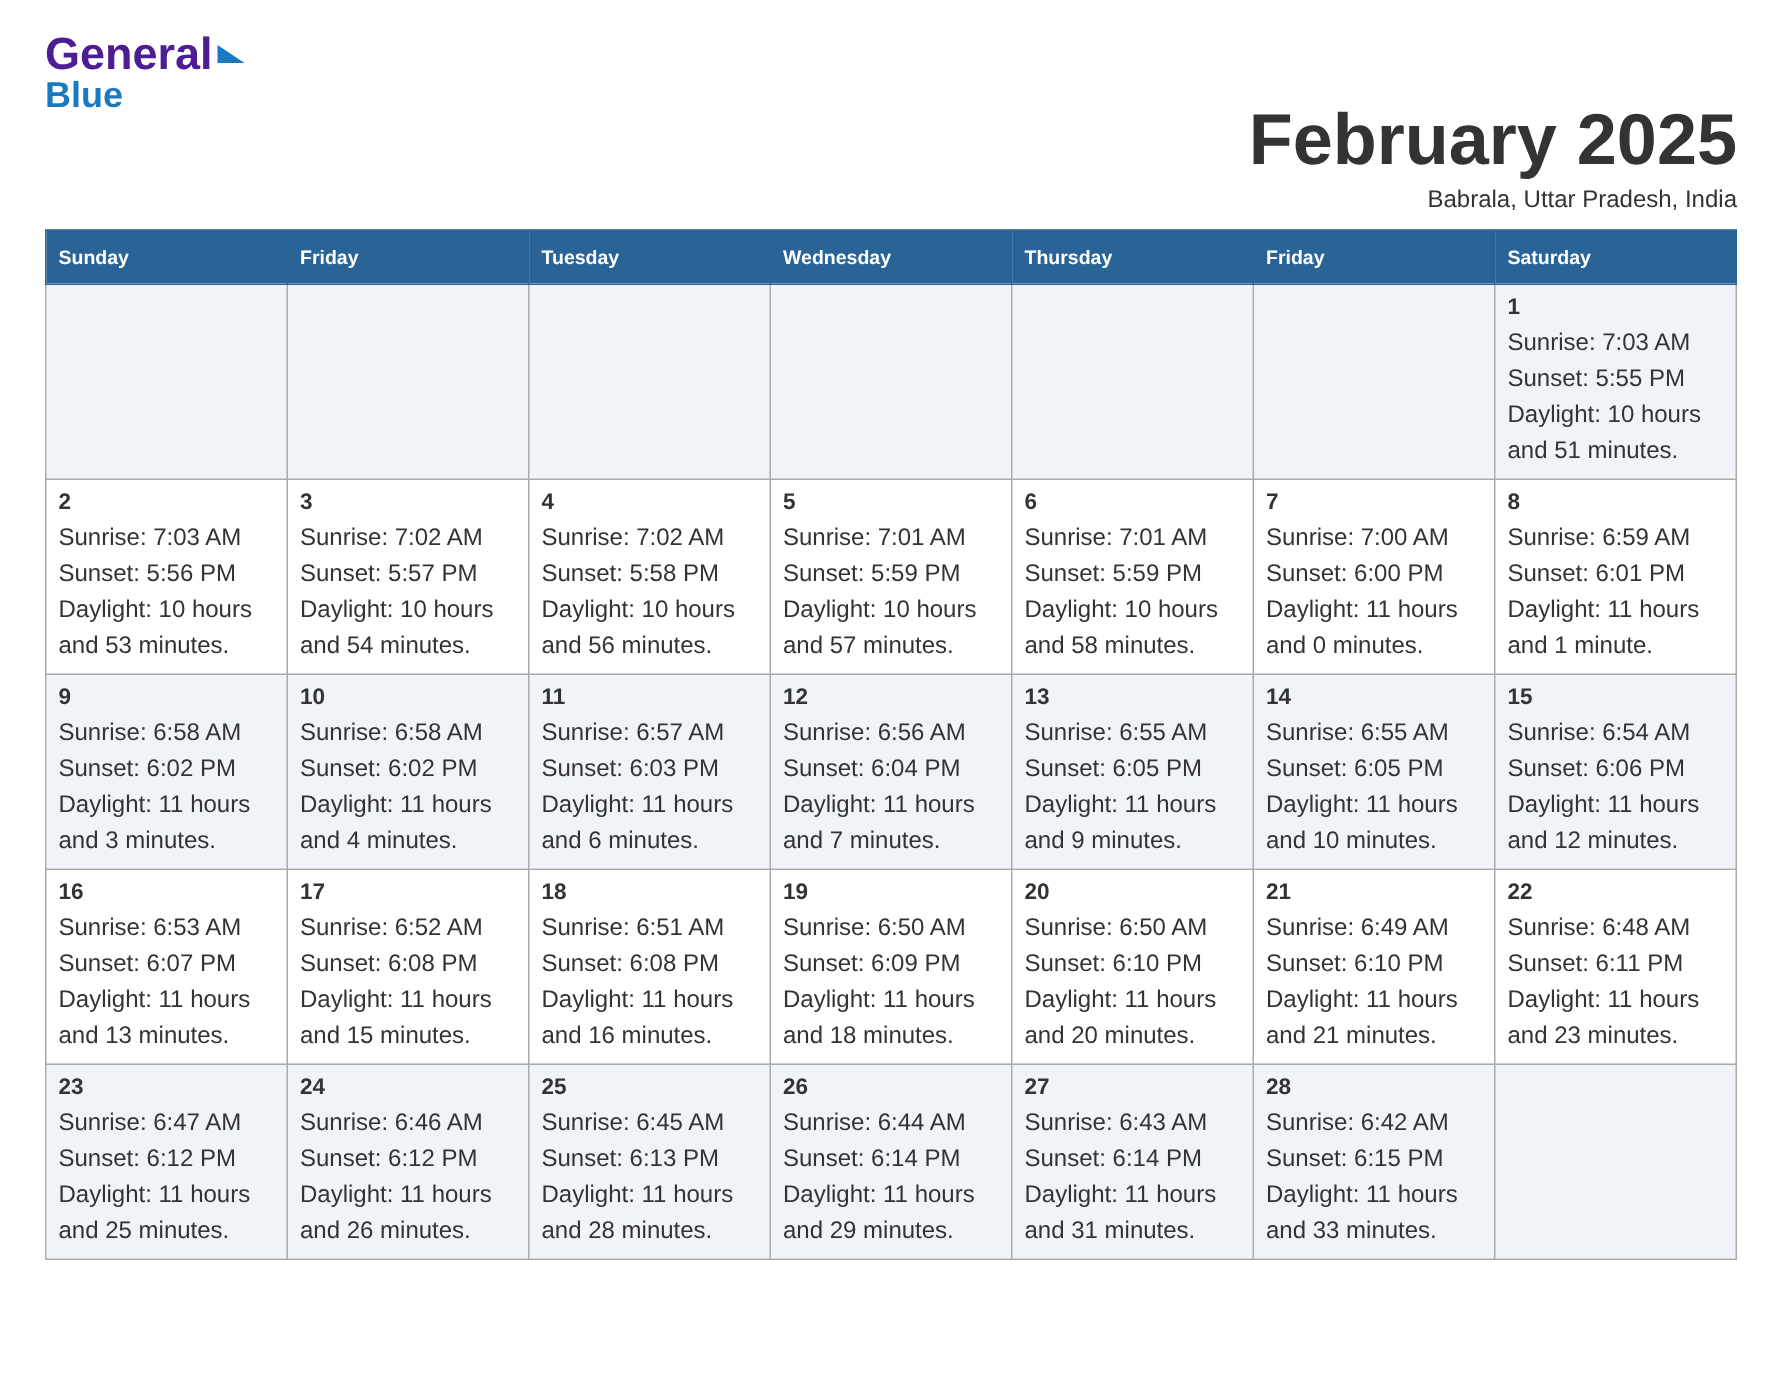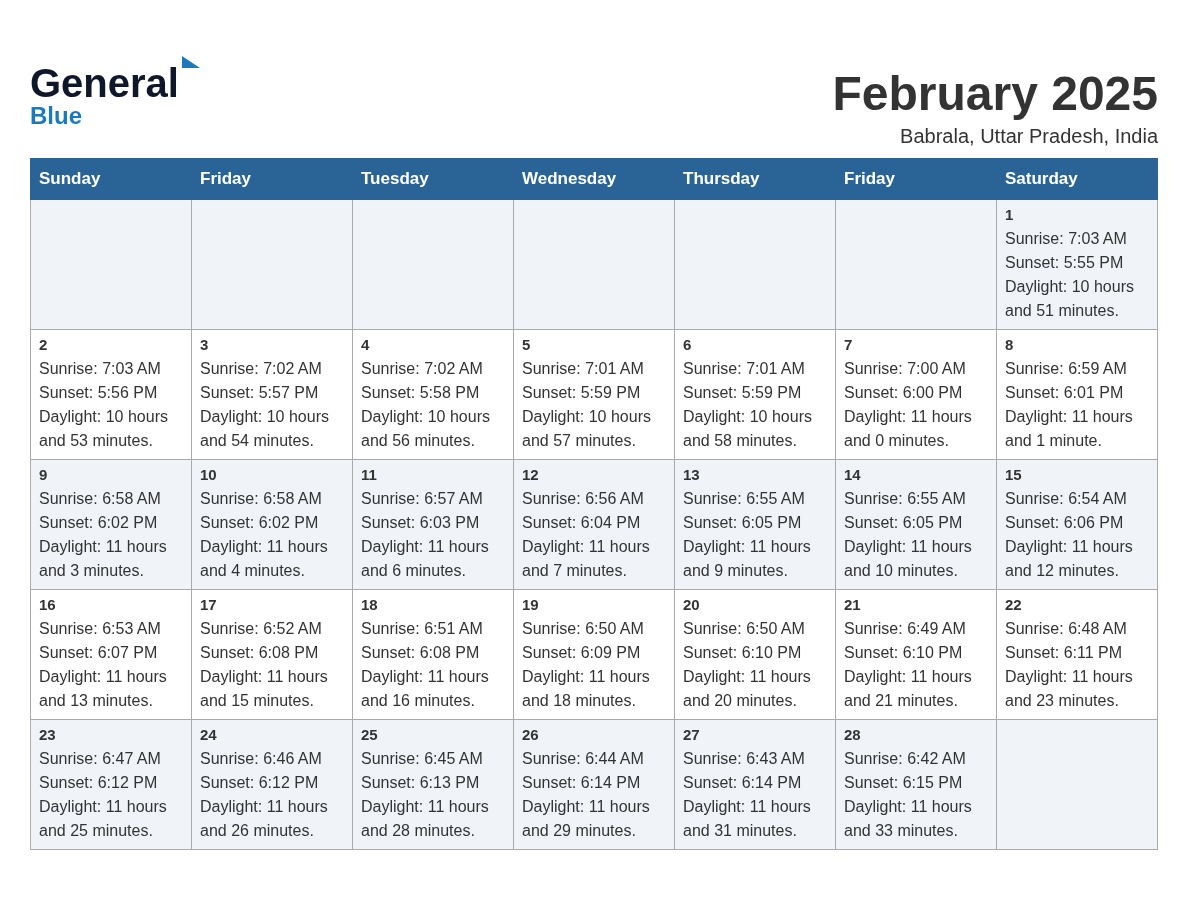--- a/index.html
+++ b/index.html
@@ -24,33 +24,33 @@
       text-align: right;
       margin-top: 48px;
     }
     .month-title {
       font-size: 48px;
       font-weight: bold;
       color: #333;
       line-height: 1.1;
     }
     .location-title {
-      font-size: 20px;
+      font-size: 16px;
       color: #333;
       margin-top: 4px;
     }
     .calendar-table {
       width: 100%;
       border-collapse: collapse;
       margin-top: 10px;
     }
     .calendar-table th {
       background-color: #2a6496;
       color: #fff;
-      font-size: 17px;
+      font-size: 13px;
       font-weight: bold;
       padding: 10px 8px;
       text-align: left;
       border: 1px solid #2a6496;
     }
     .calendar-table td {
       vertical-align: top;
       border: 1px solid #aaa;
       padding: 6px 8px;
       width: 14.28%;
@@ -92,21 +92,21 @@
       margin-left: 3px;
       margin-bottom: 2px;
     }
   </style>
 </head>
 <body>
 
 <div class="header-area">
   <div class="logo">
     <div class="logo-line1">
-      <span style="font-size:40px;font-weight:bold;color:#0f172a;margin-top:41px;">General</span>
+      <span style="font-size:30px;font-weight:bold;color:#4c1d95;">General</span>
       <span class="triangle-right"></span>
     </div>
     <div style="font-size:24px;font-weight:bold;color:#1a7abf;margin-top:-4px;">Blue</div>
   </div>
   <div class="title-area">
     <div class="month-title">February 2025</div>
     <div class="location-title">Babrala, Uttar Pradesh, India</div>
   </div>
 </div>
 

